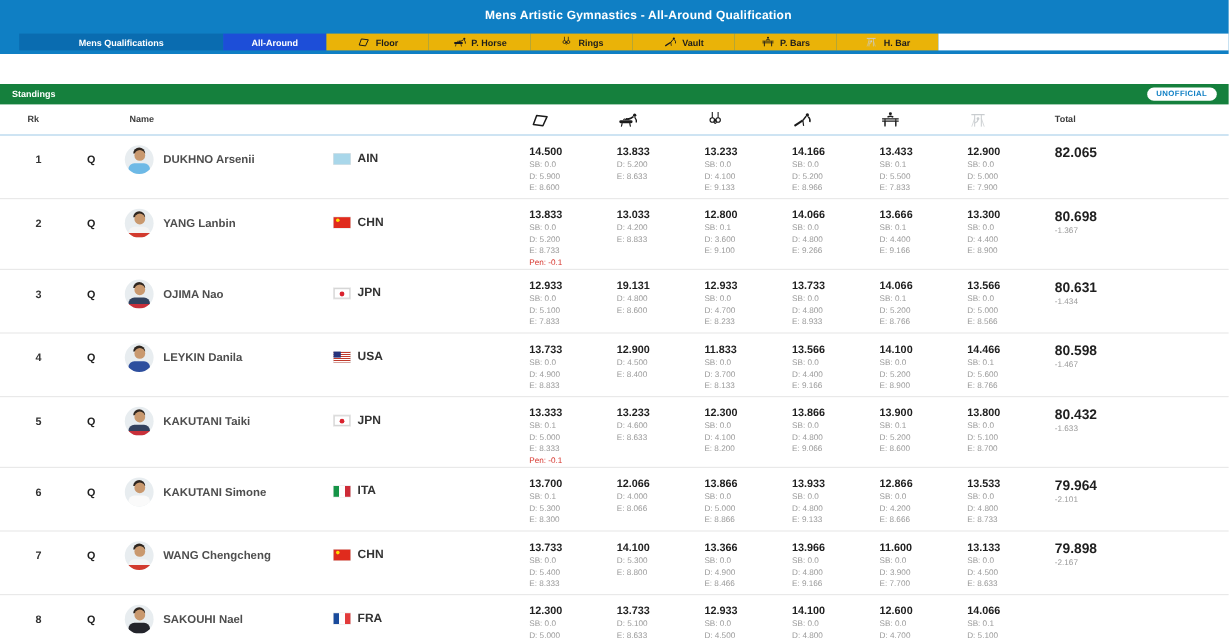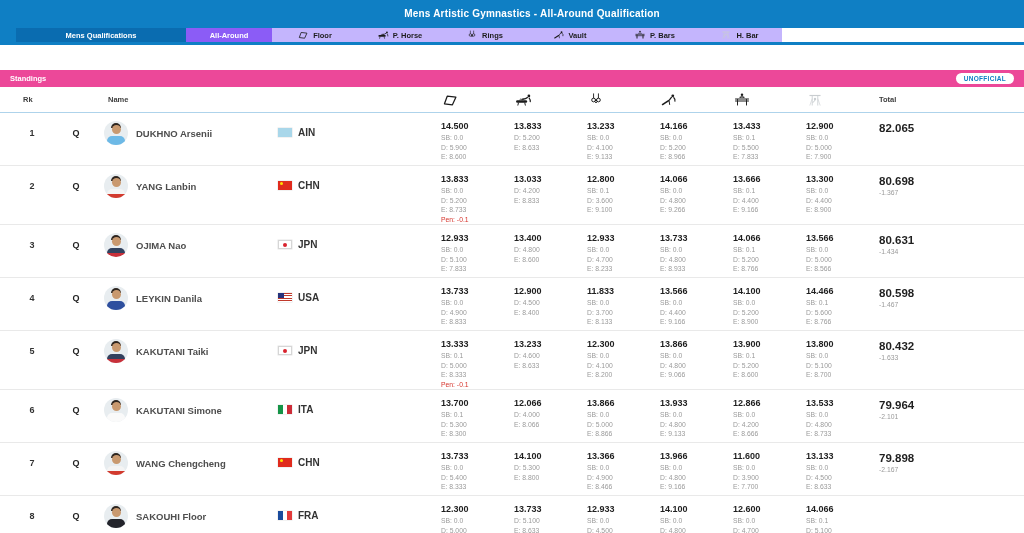--- a/index.html
+++ b/index.html
@@ -6,26 +6,26 @@
   html,body { width:1024px; height:533px; overflow:hidden; background:#fff;
     font-family:"Liberation Sans", sans-serif; }
   
   .topband { position:relative; height:45px; background:#0f7fc4; }
   .titlebar { height:28px; line-height:28px; text-align:center; color:#fff;
     font-size:10px; font-weight:bold; letter-spacing:.2px;padding-left:40px; }
   .tabs { position:absolute; top:28px; left:16px; right:0; height:14px; display:flex; }
   .tab { display:flex; align-items:center; justify-content:center; gap:4px;
     font-size:7.5px; font-weight:bold; cursor:pointer; white-space:nowrap; }
   .t-primary { width:170px; background:#0a6cb0; color:#fff; }
-  .t-active  { width:86px;  background:#8b5cf6; color:#fff; }
-  .t-white   { width:85px;  background:#c4b5fd; color:#1c1c1c; }
+  .t-active  { width:86px;  background:#1d4ed8; color:#fff; }
+  .t-white   { width:85px;  background:#eab308; color:#1c1c1c; }
   .t-fill    { flex:1; background:#fff; }
   .ticon svg { width:12px; height:10px; display:block; }
   
-  .standingsbar { margin-top:25px; height:17px; background:#ec4899; display:flex;
+  .standingsbar { margin-top:25px; height:17px; background:#15803d; display:flex;
     align-items:center; justify-content:space-between; padding:0 10px; }
   .standingsbar .slabel { color:#fff; font-size:7.5px; font-weight:bold; }
   .badge { background:#fff; color:#0f7fc4; font-size:6.5px; font-weight:bold;
     border-radius:8px; padding:2px 8px; letter-spacing:.3px; }
   
   .grid { display:grid; grid-template-columns:48px 40px 170px 175px repeat(6,73px) 1fr;padding-left:8px; }
   .thead { height:26px; align-items:center; border-bottom:1px solid #aed3eb;
     font-size:7.5px; color:#3d3d3d; font-weight:600; }
   .thead .c-rk { padding-left:15px; }
   .thead .c-name { padding-left:12px; }
@@ -331,21 +331,21 @@
       <span class="flag flag-JPN"></span>
       <span class="noc">JPN</span>
     </div>
     <div class="scorecell">
         <div class="score">12.933</div>
         <div class="sub">SB: 0.0</div>
         <div class="sub">D: 5.100</div>
         <div class="sub">E: 7.833</div>
       </div>
     <div class="scorecell">
-        <div class="score">13.400</div>
+        <div class="score">19.131</div>
         <div class="sub">D: 4.800</div>
         <div class="sub">E: 8.600</div>
       </div>
     <div class="scorecell">
         <div class="score">12.933</div>
         <div class="sub">SB: 0.0</div>
         <div class="sub">D: 4.700</div>
         <div class="sub">E: 8.233</div>
       </div>
     <div class="scorecell">
@@ -594,21 +594,21 @@
   </div>
     <div class="grid row">
     <div class="rank">8</div>
     <div class="qual">Q</div>
     <div class="namecell">
       <span class="avatar">
         <span class="hair"></span>
         <span class="head"></span>
         <span class="torso" style="background: rgb(35, 36, 43);"></span>
       </span>
-      <span class="aname">SAKOUHI Floor</span>
+      <span class="aname">SAKOUHI Nael</span>
     </div>
     <div class="floc">
       <span class="flag flag-FRA"></span>
       <span class="noc">FRA</span>
     </div>
     <div class="scorecell">
         <div class="score">12.300</div>
         <div class="sub">SB: 0.0</div>
         <div class="sub">D: 5.000</div>
       </div>

